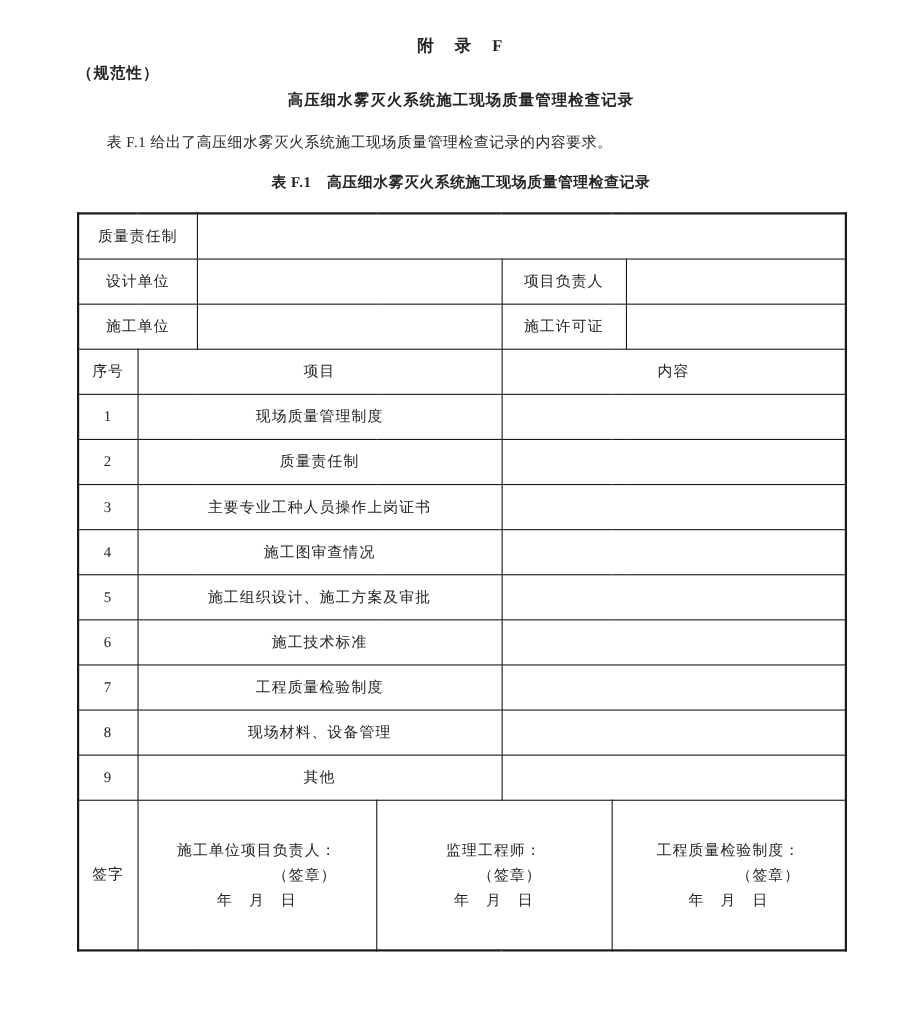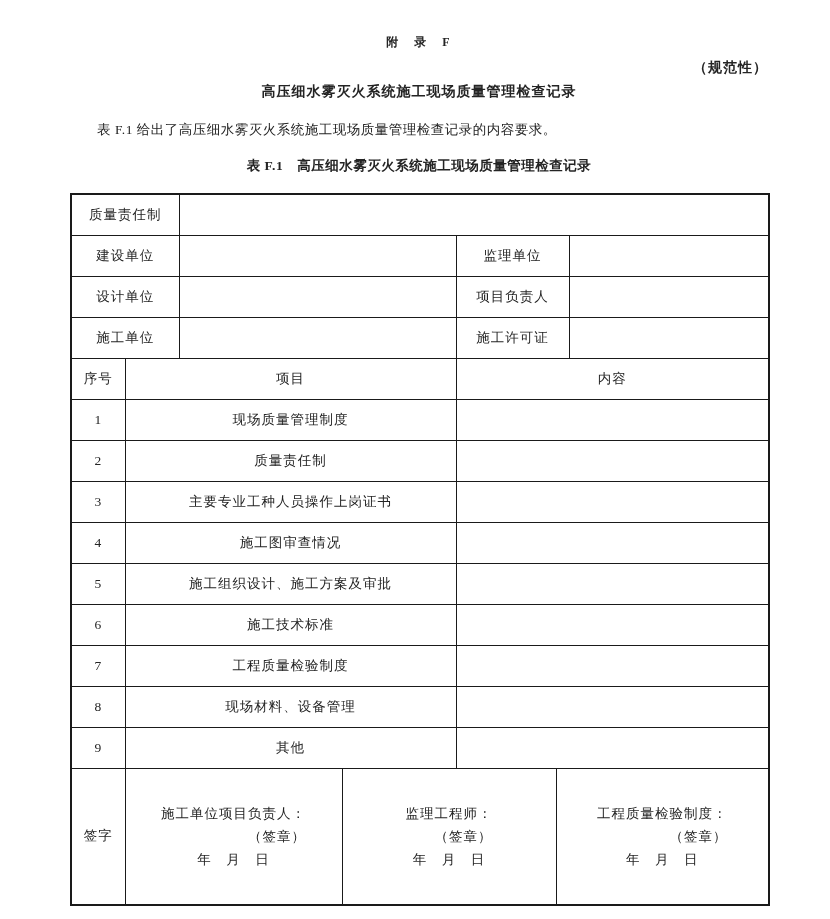--- a/index.html
+++ b/index.html
@@ -13,28 +13,28 @@
     overflow: hidden;
   }
   .page {
     position: relative;
     width: 830px;
     height: 919px;
     padding: 33px 62px 0 70px;
   }
   .title-line1 {
     text-align: center;
-    font-size: 12px;
+    font-size: 15px;
     font-weight: bold;
     line-height: 18px;
     letter-spacing: 2px;
     margin: 0;
   }
   .title-line2 {
-    text-align: right;
+    text-align: left;
     font-size: 14px;
     font-weight: bold;
     line-height: 17px;
     letter-spacing: 1px;
     margin-top: 8px;
   }
   .title-line3 {
     text-align: center;
     font-size: 14px;
     font-weight: bold;
@@ -111,26 +111,20 @@
         <col style="width:100px">
         <col style="width:13px">
       <col style="width:200px">
     </colgroup>
     <tbody>
       <tr class="info-row">
         <td colspan="2" class="lbl">质量责任制</td>
         <td colspan="5"></td>
       </tr>
 
-      <tr class="info-row">
-        <td colspan="2" class="lbl">建设单位</td>
-        <td colspan="2"></td>
-        <td colspan="2" class="lbl">监理单位</td>
-        <td></td>
-      </tr>
       <tr class="info-row">
         <td colspan="2" class="lbl">设计单位</td>
         <td colspan="2"></td>
         <td colspan="2" class="lbl">项目负责人</td>
         <td></td>
       </tr>
       <tr class="info-row">
         <td colspan="2" class="lbl">施工单位</td>
         <td colspan="2"></td>
         <td colspan="2" class="lbl">施工许可证</td>

